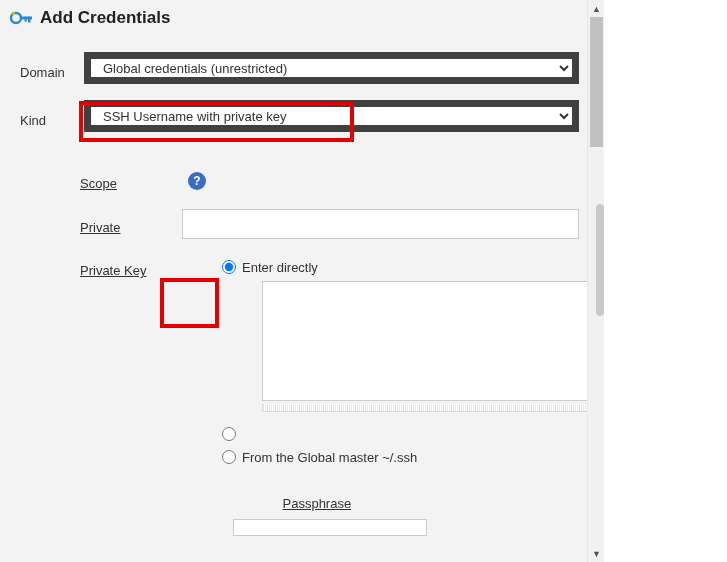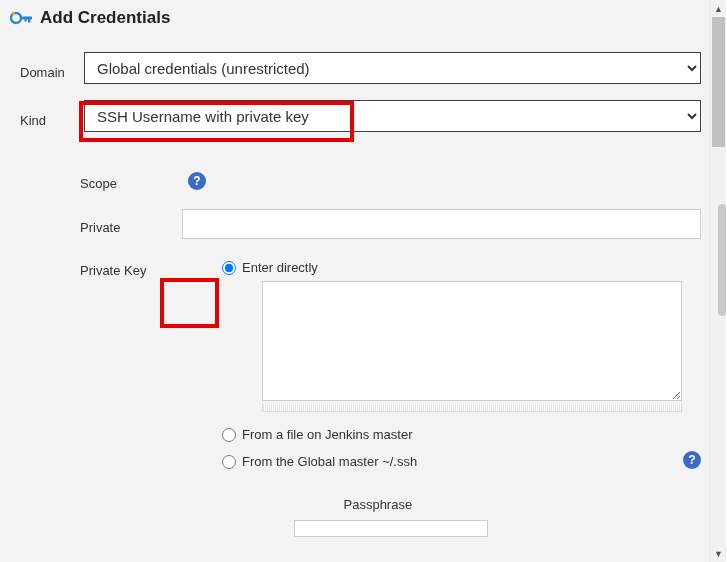--- a/index.html
+++ b/index.html
@@ -4,21 +4,21 @@
 <style>
   * { box-sizing: border-box; }
   html, body {
     margin: 0; padding: 0;
     font-family: Arial, Helvetica, sans-serif;
     font-size: 13px;
     color: #333;
     background: #fff;
   }
   .viewport {
-    width: 726px;
+    width: 604px;
     height: 562px;
     position: relative;
     overflow: hidden;
     background: #0f172a;
   }
   .scroll-track {
     position: absolute;
     right: 0; top: 0;
     width: 17px; height: 100%;
     background: #f1f1f1;
@@ -77,32 +77,33 @@
     padding-top: 8px;
     color: #333;
     flex: none;
   }
   .form-row.sub {
     padding-left: 80px;
   }
   .form-row.sub > .label {
     width: 94px;
     padding-top: 6px;
+    text-decoration: underline;
   }
   .select-wrap {
     flex: 1;
     position: relative;
   }
   select.native {
     width: 100%;
     height: 32px;
     padding: 0 8px;
-    border: 1px solid #404040;
-    background: #fff;
-    font-size: 15px;
+    border: 7px solid #404040;
+    background: #fff;
+    font-size: 13px;
     color: #333;
   }
   .help-icon {
     width: 18px; height: 18px;
     border-radius: 50%;
     background: #3a6cc6;
     color: #fff;
     font-size: 12px;
     font-weight: bold;
     display: inline-flex;
@@ -133,21 +134,21 @@
     width: 59px; height: 50px;
     border: 4px solid #e40000;
     pointer-events: none;
     z-index: 5;
   }
   .pk-group {
     flex: 1;
   }
   .radio-row {
     display: flex;
-    align-items: flex-end;
+    align-items: flex-start;
     gap: 6px;
     padding: 3px 0 6px 0;
   }
   .radio-row input[type=radio] {
     margin: 0;
     width: 14px; height: 14px;
   }
   .key-label {
     padding: 4px 0 2px 6px;
     color: #333;
@@ -230,21 +231,20 @@
         <div class="radio-row">
           <input type="radio" name="pk" checked="" style="">
           <span>Enter directly</span>
         </div>
 
         <textarea class="key-area" style=""></textarea>
         <div class="resize-footer"></div>
 
         <div class="radio-row" style="margin-top:12px;">
           <input type="radio" name="pk" style="">
-          <span>From a file on Jenkins master</span>
         </div>
 
         <div class="radio-row">
           <input type="radio" name="pk" style="">
           <span>From the Global master ~/.ssh</span>
           <span class="help-icon help-right">?</span>
         </div>
       </div>
     </div>
 

